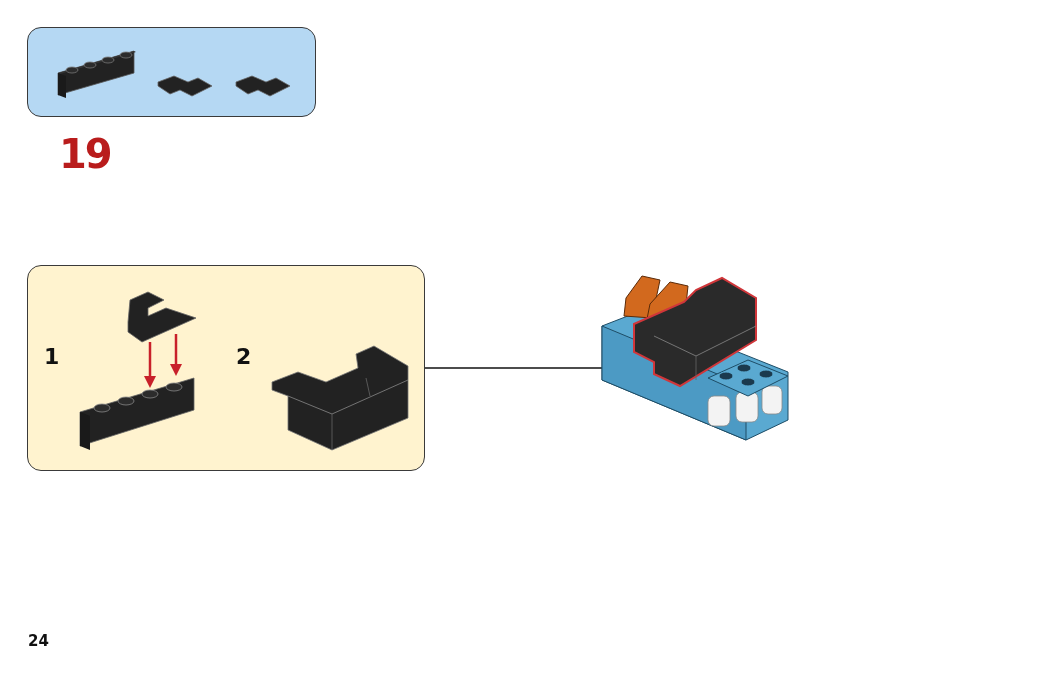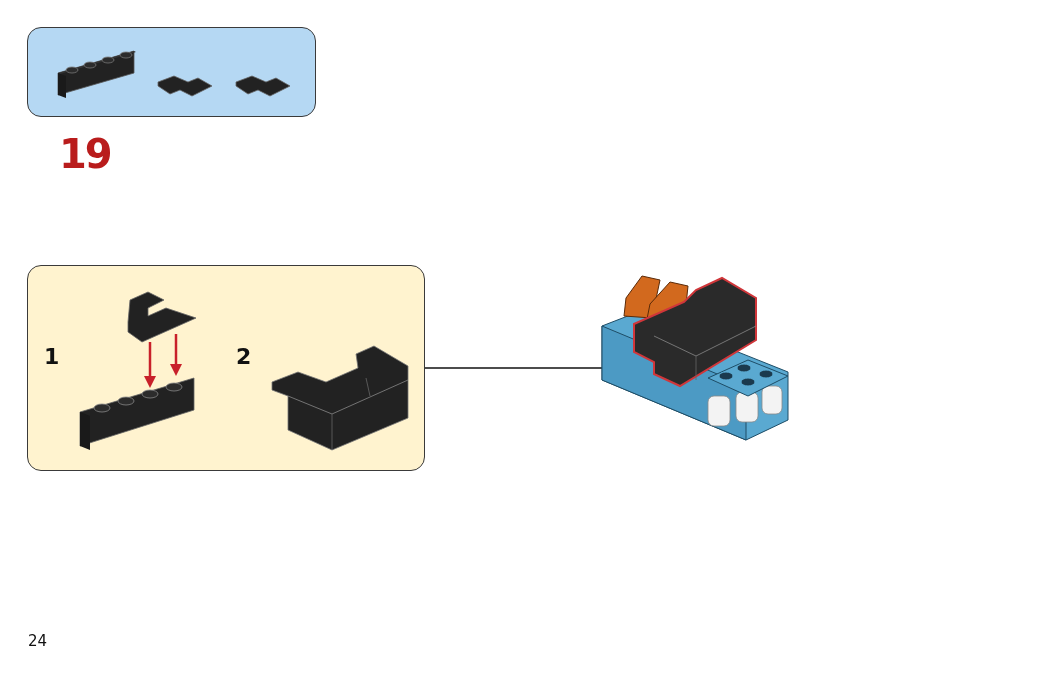--- a/index.html
+++ b/index.html
@@ -5,21 +5,21 @@
     html, body { margin: 0; padding: 0; background: #ffffff; }
     body { width: 1050px; height: 673px; position: relative; overflow: hidden;
            font-family: "DejaVu Sans", sans-serif; }
     .parts-box { position: absolute; left: 27px; top: 27px; width: 289px; height: 90px;
                  background: #b5d8f3; border: 1.5px solid #3a3a3a; border-radius: 14px; box-sizing: border-box; }
     .step-number { position: absolute; left: 27px; top: 134px; font-size: 40px; font-weight: bold;
                    color: #b91c1c; letter-spacing: -2px; line-height: 1; margin-left: 32px; }
     .sub-box { position: absolute; left: 27px; top: 265px; width: 398px; height: 206px;
                background: #fff3cf; border: 1.5px solid #3a3a3a; border-radius: 14px; box-sizing: border-box; }
     .sub-label { position: absolute; font-size: 22px; font-weight: bold; color: #111; line-height: 1; }
-    .page-number { position: absolute; left: 28px; top: 632px; font-size: 15px; font-weight: normal; color: #111; }
+    .page-number { position: absolute; left: 28px; top: 632px; font-size: 15px; font-weight: bold; color: #111; }
     svg { position: absolute; overflow: visible; }
   </style>
 </head>
 <body>
 
 <div class="parts-box">
 
   <svg style="left:28px;top:15px" width="110" height="60" viewBox="0 0 110 60">
     <polygon points="2,30 78,8 78,30 2,52" fill="#222" stroke="#555" stroke-width="0.8"></polygon>
     <polygon points="2,30 78,8 80,9 4,31" fill="#333"></polygon>

